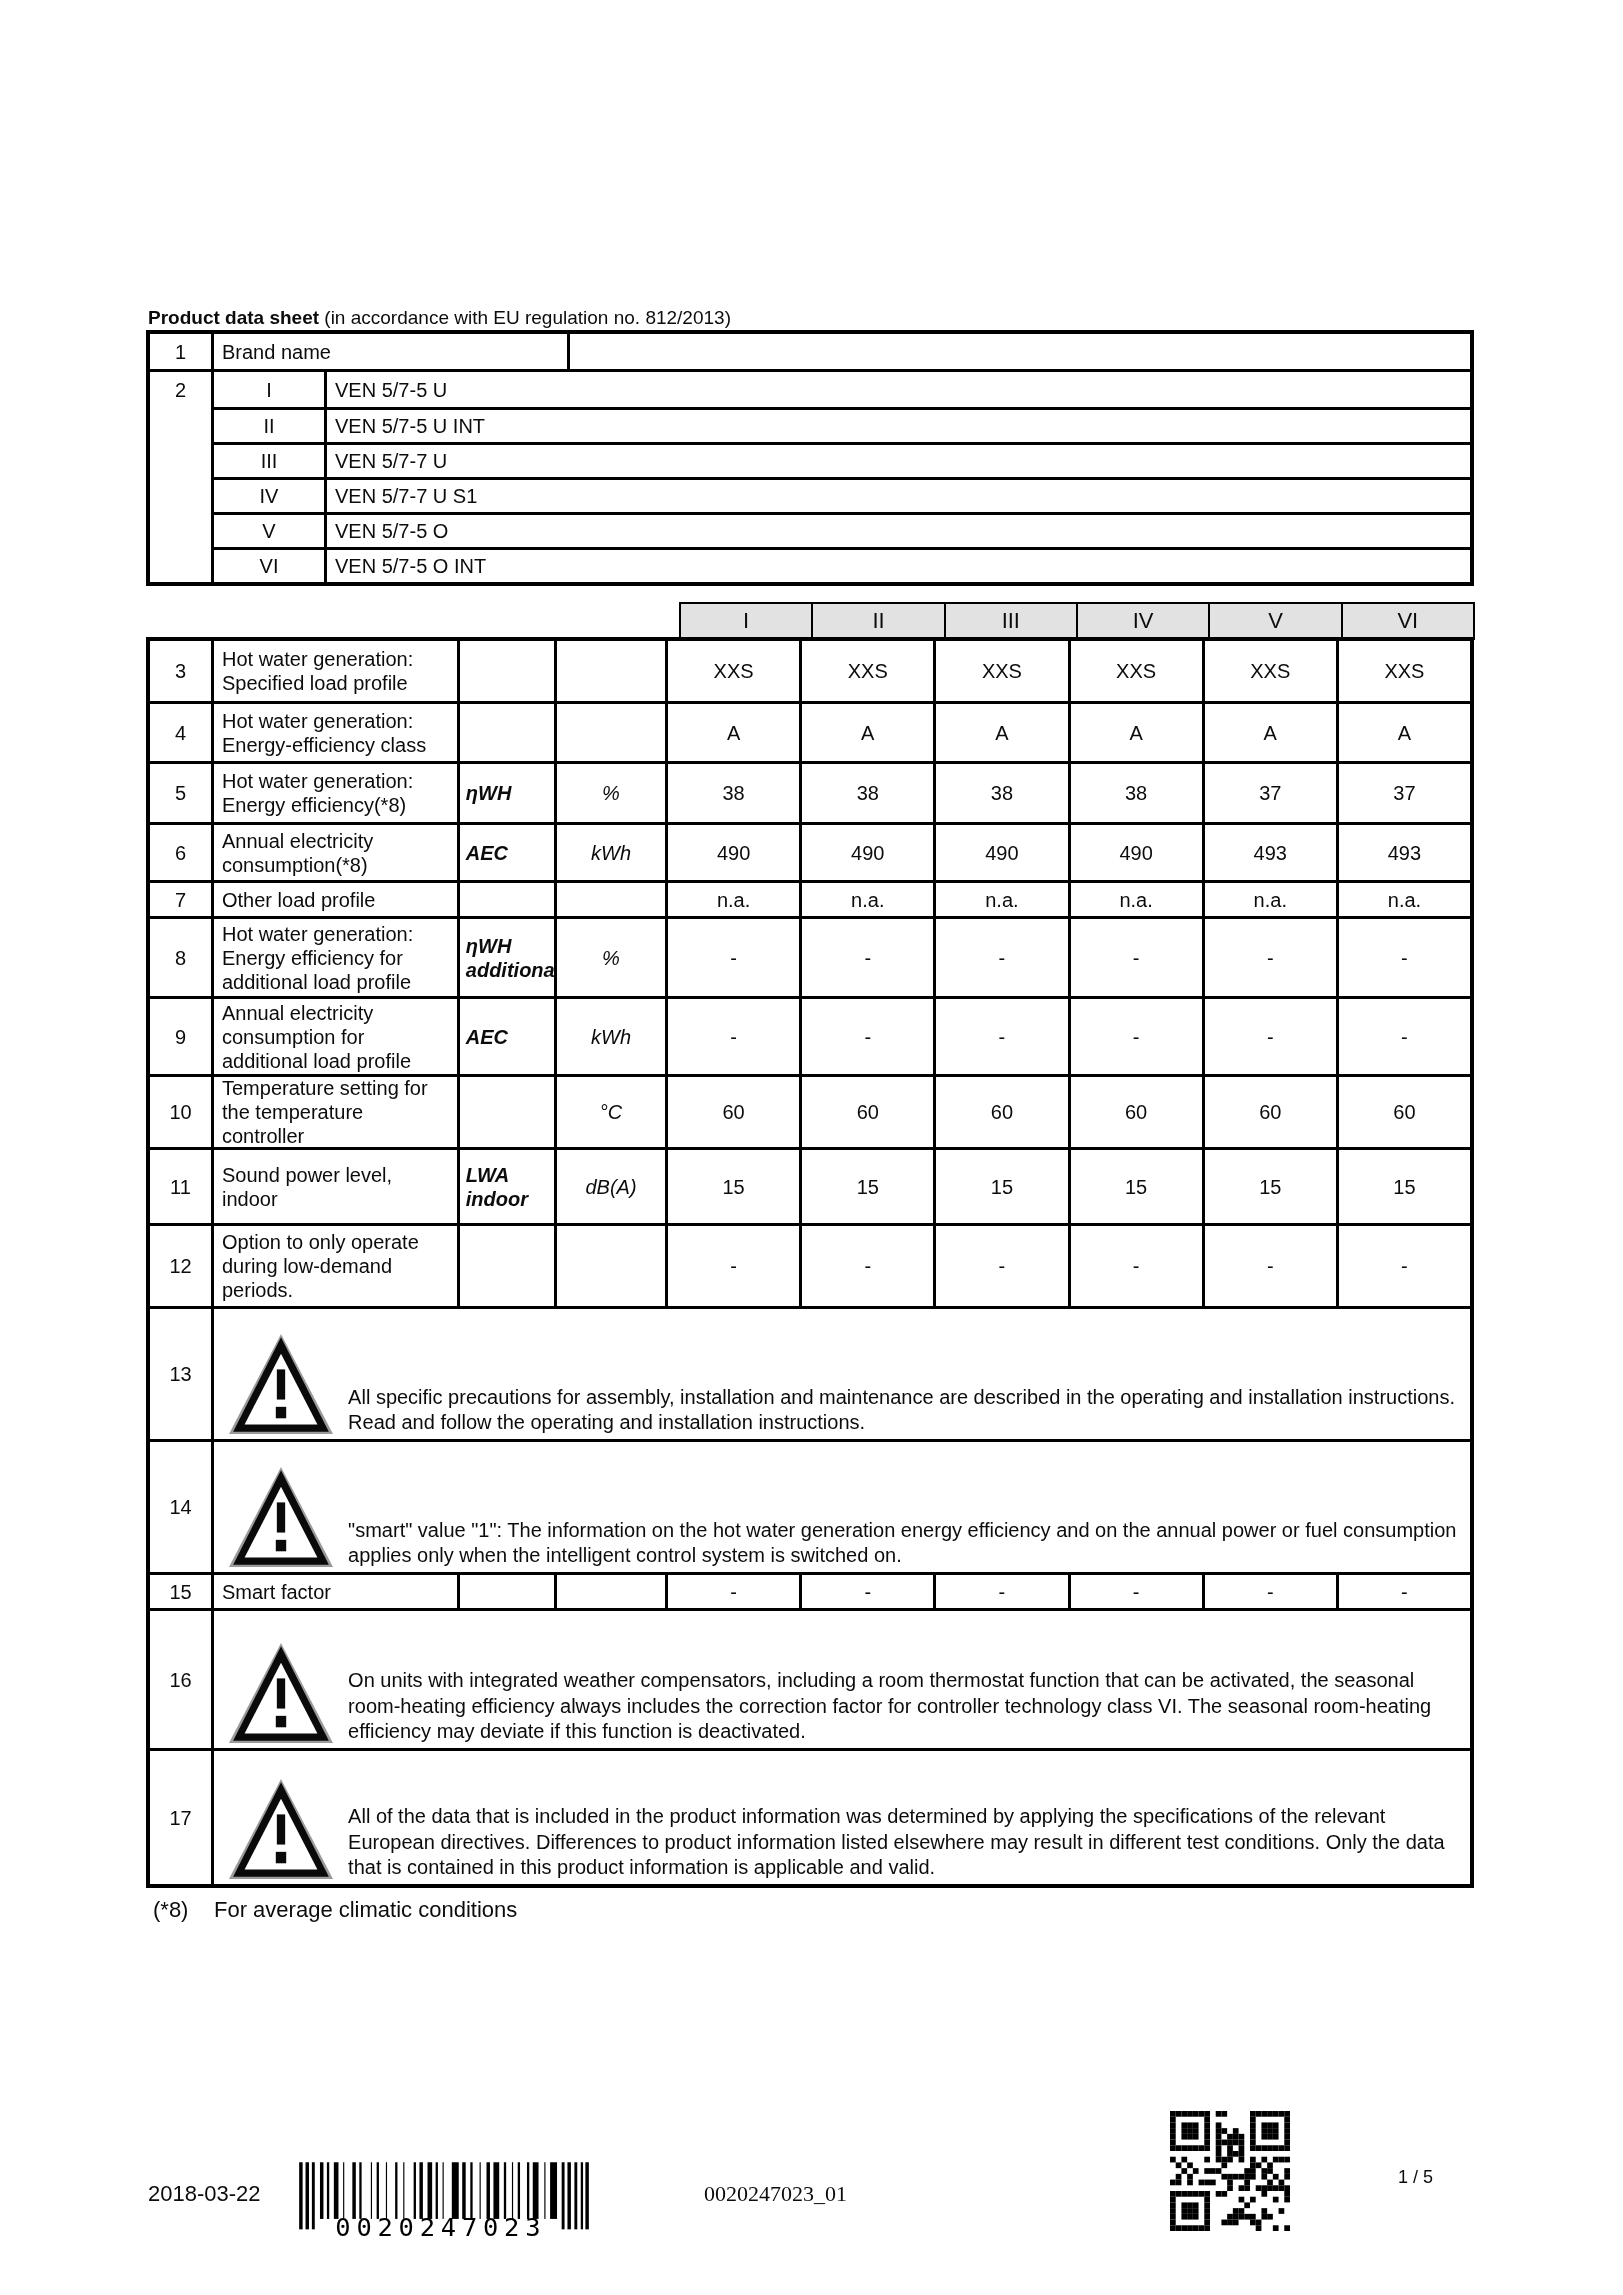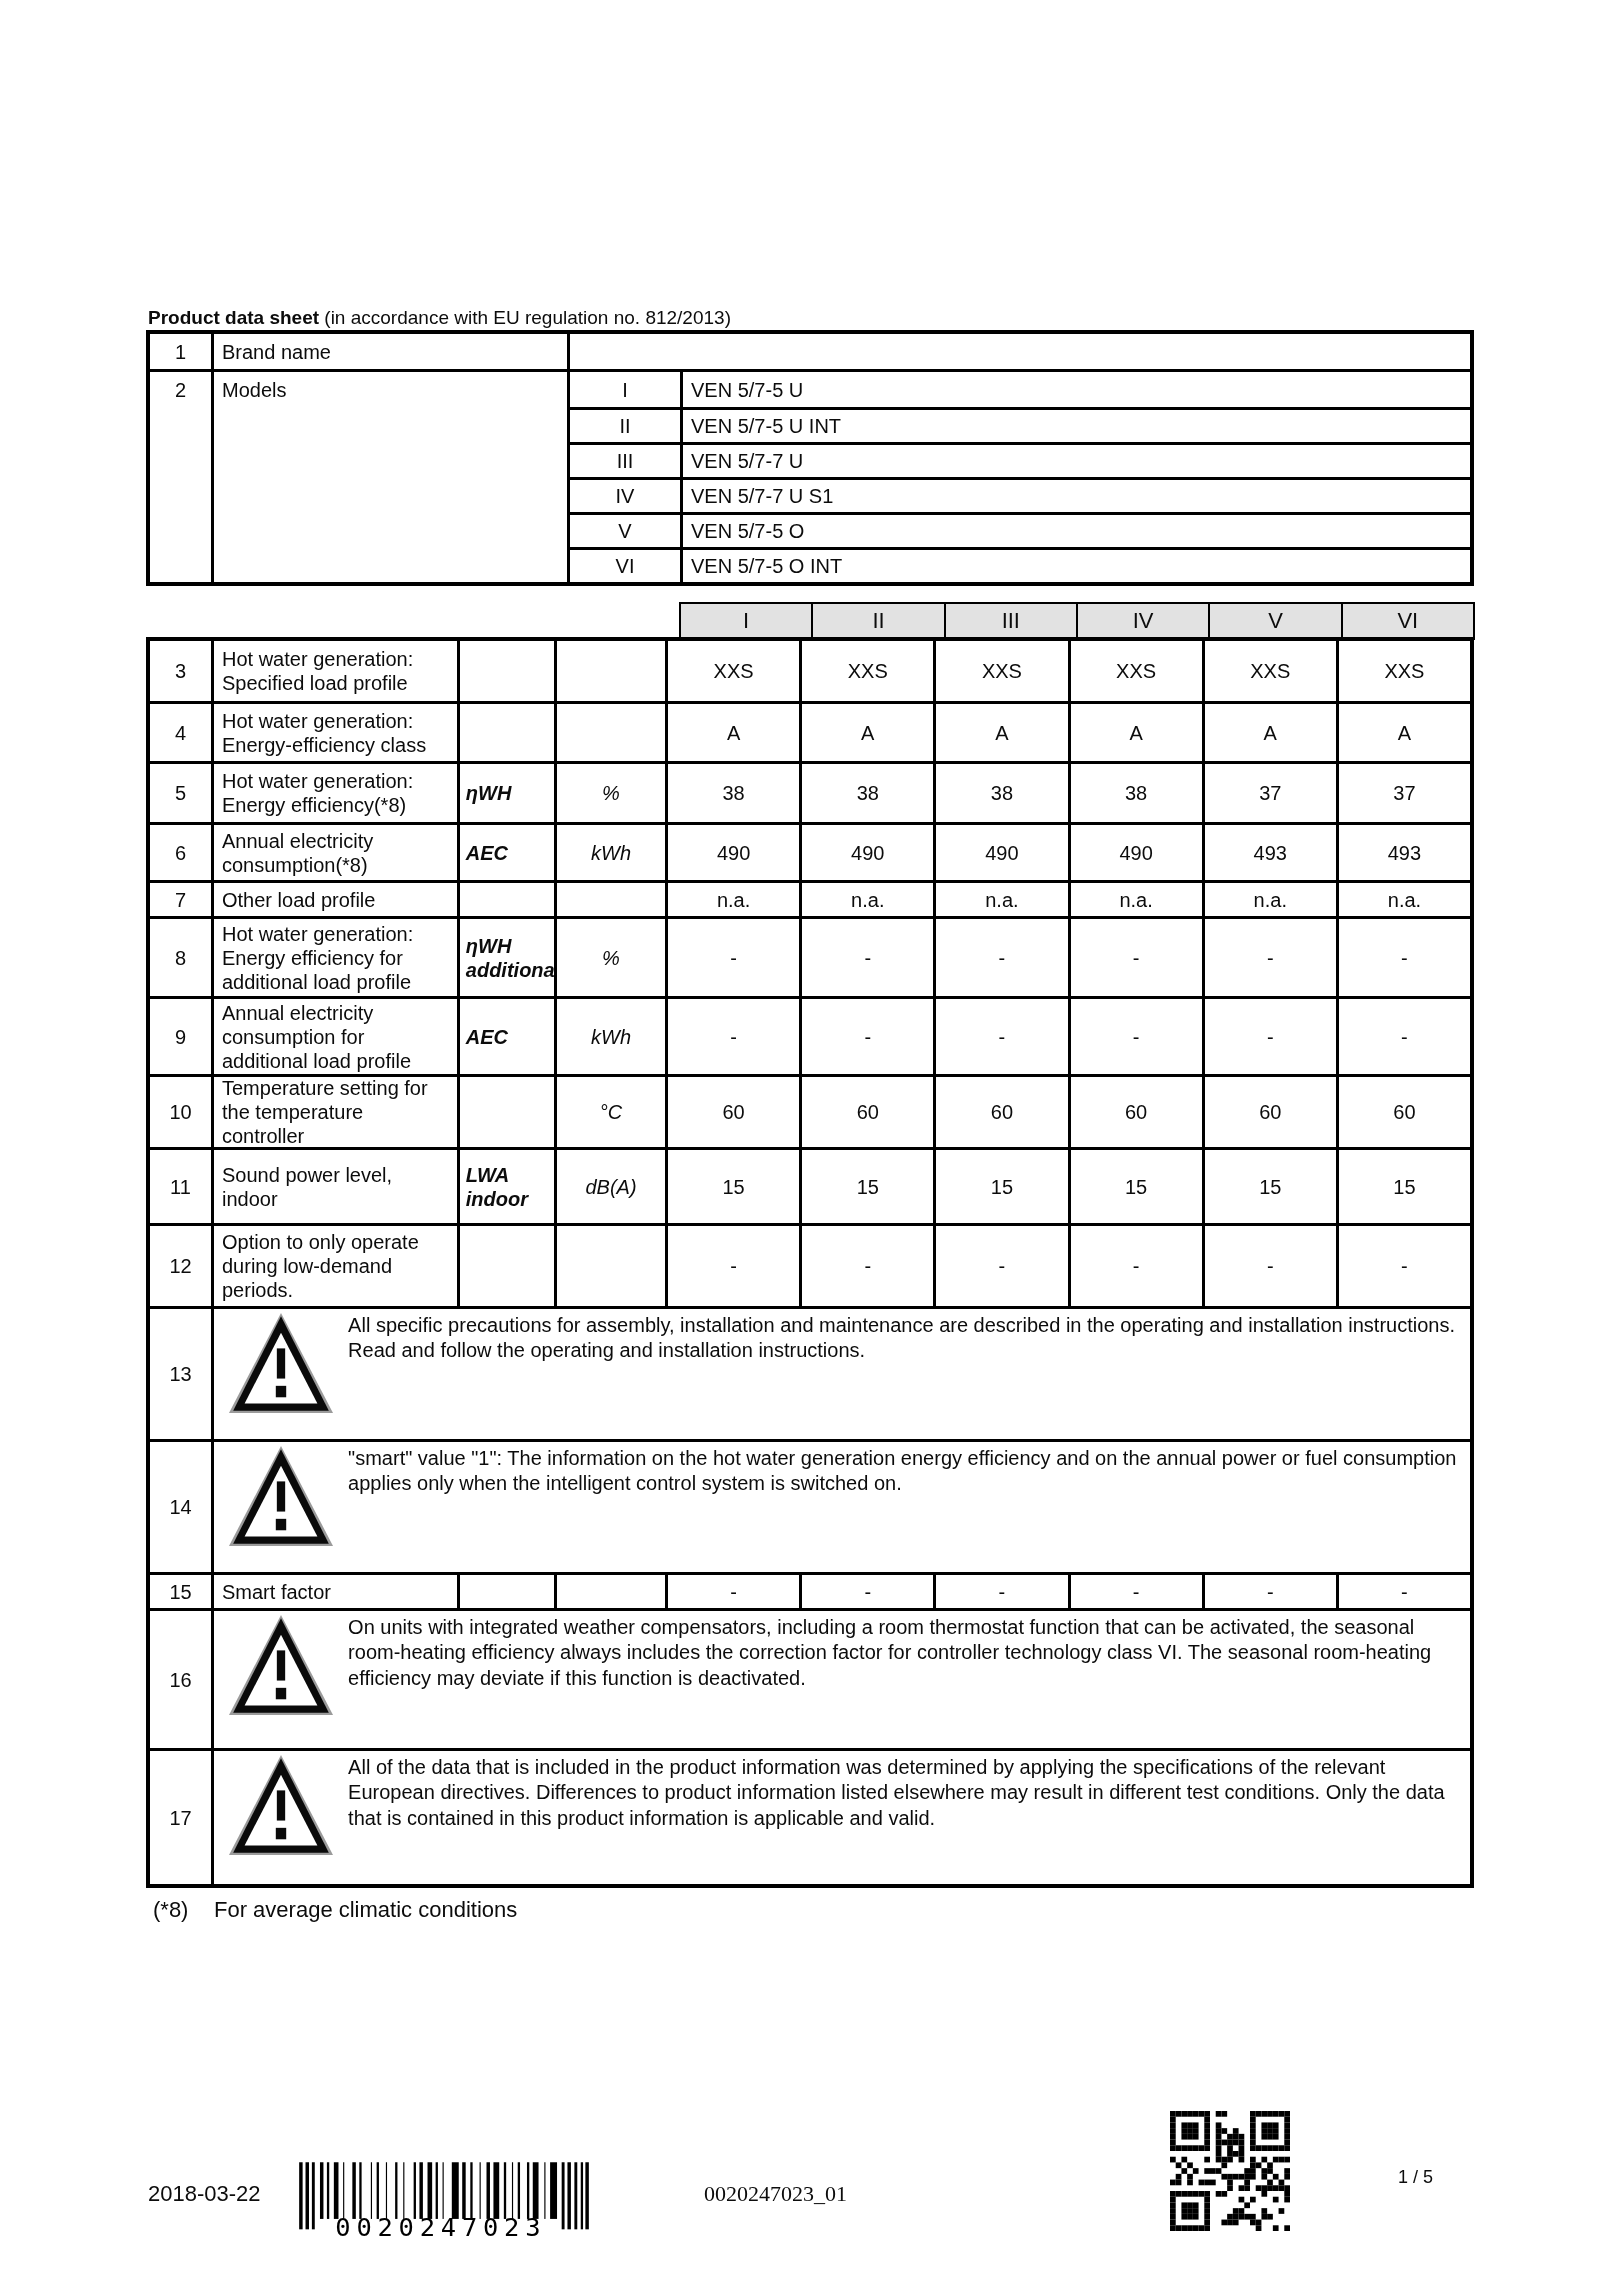--- a/index.html
+++ b/index.html
@@ -56,21 +56,21 @@
   .spec-wrap .row:nth-child(7){height:78px;}
   .spec-wrap .row:nth-child(8){height:73px;}
   .spec-wrap .row:nth-child(9){height:76px;}
   .spec-wrap .row:nth-child(10){height:83px;}
 
   .h230{height:133px;}
   .h242{height:140px;}
   .h235{height:136px;}
   .h62{height:36px;}
   .notebody{flex:1;border-left:3.5px solid #000;box-sizing:border-box;display:flex;
-            align-items:flex-start;padding:3.5px 5.8px;}
+            align-items:flex-end;padding:3.5px 5.8px;}
   .warn{width:104px;flex:0 0 auto;margin-left:9.3px;display:flex;align-items:center;justify-content:center;}
   .warn svg{width:104px;height:102px;display:block;}
   .ntext{margin-left:15px;font-size:20px;line-height:25.5px;padding-right:5.8px;}
 
   
   .footnote{position:absolute;left:153px;top:1897px;display:flex;font-size:22px;line-height:25.5px;}
   .fmark{width:61px;}
 
   
   .f-date{position:absolute;left:148px;top:2181px;font-size:22px;}
@@ -89,21 +89,20 @@
   <div class="title"><b>Product data sheet</b><span> (in accordance with EU regulation no. 812/2013)</span></div>
 
   <div class="tbl t1">
     <div class="row r-brand">
       <div class="c num">1</div>
       <div class="c lbl">Brand name</div>
       <div class="c mid"></div>
     </div>
     <div class="row r-models">
       <div class="c num top">2</div>
-      <div class="c lbl top">Models</div>
       <div class="mstack">
 
           <div class="mrow">
             <div class="c mid">I</div>
             <div class="c val">VEN 5/7-5 U</div>
           </div>
 
           <div class="mrow">
             <div class="c mid">II</div>
             <div class="c val">VEN 5/7-5 U INT</div>

